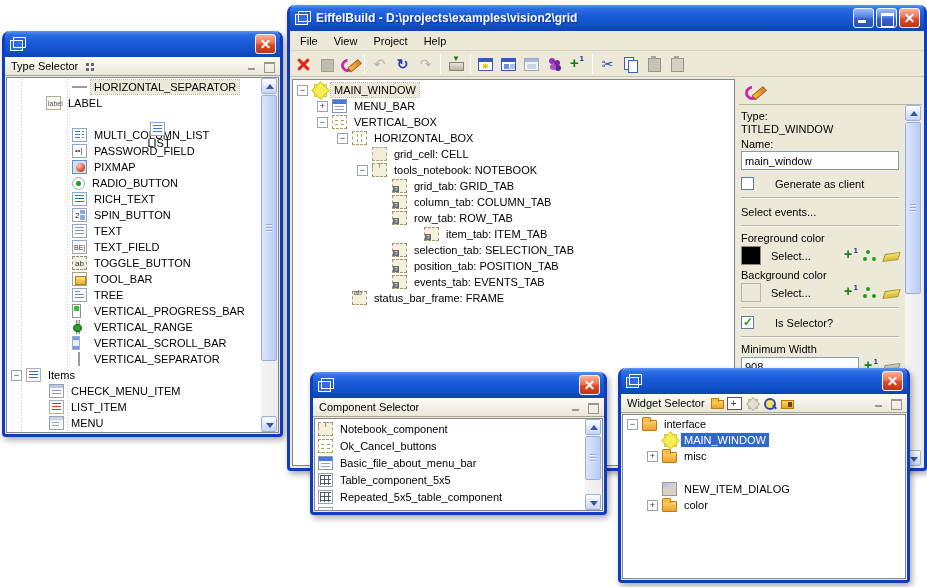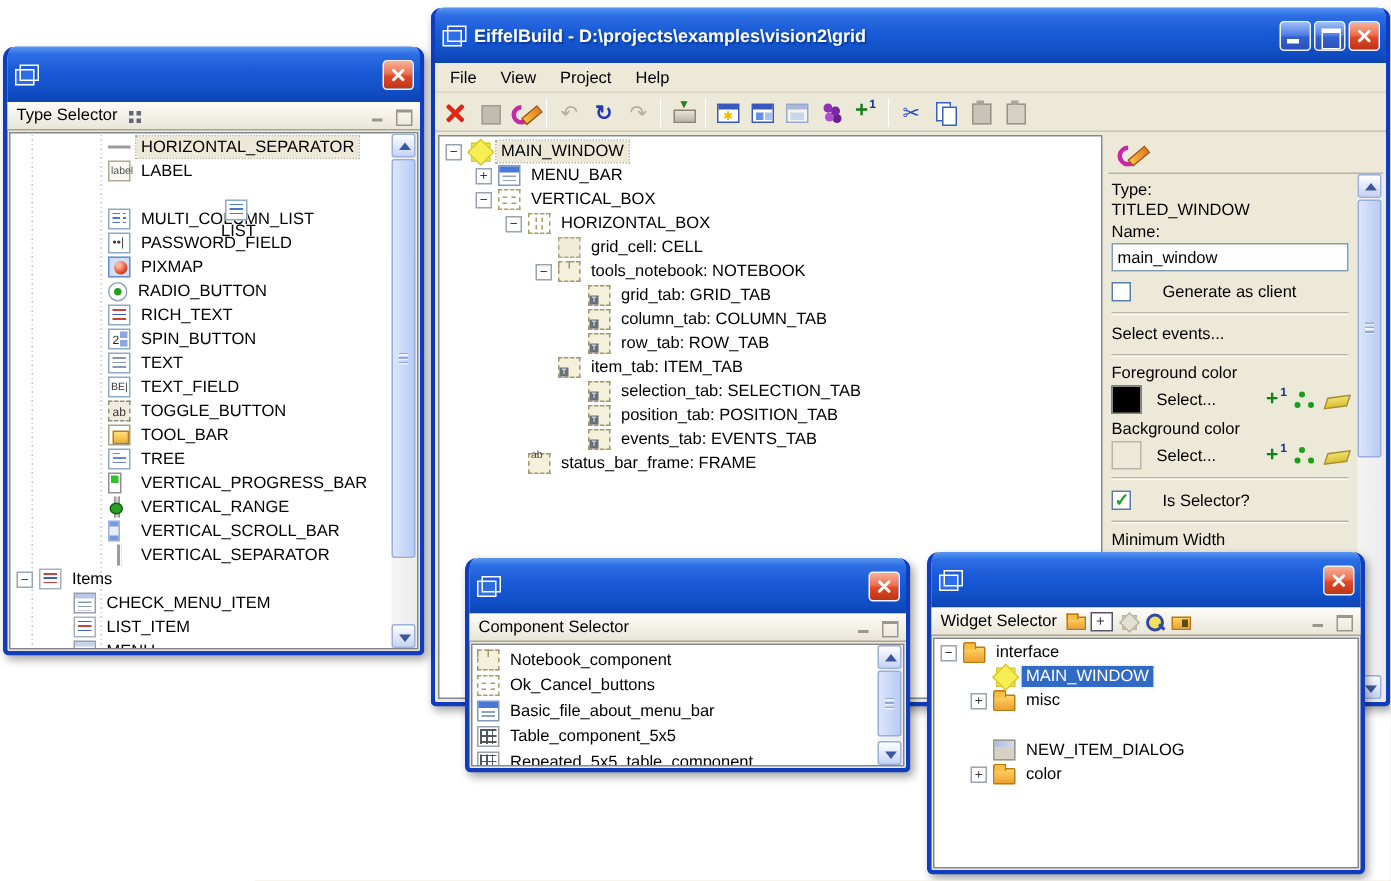--- a/index.html
+++ b/index.html
@@ -1,21 +1,21 @@
 <!DOCTYPE html>
 <html><head>
 <meta charset="utf-8">
 <style>
 *{box-sizing:border-box;margin:0;padding:0}
 html,body{width:927px;height:587px;overflow:hidden}
 body{position:relative;background:#fff;font-family:"Liberation Sans",sans-serif;font-size:11px;color:#000}
 
 
 .win{position:absolute;border:3px solid #0f3dbd;border-top:none;border-radius:8px 8px 4px 4px;background:#ece9d8;box-shadow:2px 3px 6px rgba(0,0,0,.35);display:flex;flex-direction:column}
-.titlebar{height:37px;flex:none;display:flex;align-items:center;padding:0 4px 0 5px;border-radius:6px 6px 0 0;
+.titlebar{height:26px;flex:none;display:flex;align-items:center;padding:0 4px 0 5px;border-radius:6px 6px 0 0;
  background:linear-gradient(180deg,#5a96f2 0%,#2e6ee4 14%,#1a5bd8 42%,#1353cc 70%,#0c44b4 100%)}
 .titletext{color:#fff;font-weight:bold;font-size:12px;margin-left:5px;text-shadow:1px 1px 1px #0a3a9a;white-space:nowrap;overflow:hidden;flex:1}
 .wicon{position:relative;width:16px;height:14px;flex:none}
 .wicon::before{content:"";position:absolute;left:0;bottom:0;width:11px;height:9px;border:1px solid #fff;background:#2e6ee4}
 .wicon::after{content:"";position:absolute;right:0;top:0;width:11px;height:9px;border:1px solid #fff}
 .wbtns{display:flex;gap:2px;margin-left:4px}
 .wbtn{width:21px;height:20px;border-radius:3px;border:1px solid #eef4ff;position:relative;flex:none;
  background:linear-gradient(180deg,#9cbcf8 0%,#5280e8 45%,#3560cc 55%,#2850b8 100%)}
 .wbtn.close{background:linear-gradient(180deg,#f8b098 0%,#ee7050 45%,#df4a28 55%,#bd3514 100%)}
 .wbtn.min::after{content:"";position:absolute;left:4px;bottom:4px;width:8px;height:3px;background:#fff}
@@ -327,21 +327,21 @@
         <div class="trow" style="padding-left: 84px;">
           <span class="expander empty"></span>
           <span class="ic ic-tab"></span>
           <span class="tlabel">column_tab: COLUMN_TAB</span>
         </div>
         <div class="trow" style="padding-left: 84px;">
           <span class="expander empty"></span>
           <span class="ic ic-tab"></span>
           <span class="tlabel">row_tab: ROW_TAB</span>
         </div>
-        <div class="trow" style="padding-left: 64px; text-align: right;">
+        <div class="trow" style="padding-left: 116px; text-align: right;">
           <span class="expander empty"></span>
           <span class="ic ic-tab"></span>
           <span class="tlabel">item_tab: ITEM_TAB</span>
         </div>
         <div class="trow" style="padding-left: 84px;">
           <span class="expander empty"></span>
           <span class="ic ic-tab"></span>
           <span class="tlabel">selection_tab: SELECTION_TAB</span>
         </div>
         <div class="trow" style="padding-left: 84px;">
@@ -434,21 +434,21 @@
       <span class="phbtn max"></span>
     </span>
   </div>
   <div class="content">
     <div class="guides-type" id="typetree" style="position:absolute;left:0;top:1px;right:17px;bottom:0;overflow:hidden">
         <div class="trow" style="padding-left: 50px;">
           <span class="expander empty"></span>
           <span class="ic ic-hsep"></span>
           <span class="tlabel sel-tan">HORIZONTAL_SEPARATOR</span>
         </div>
-        <div class="trow" style="padding-left: 50px;">
+        <div class="trow" style="padding-left: 24px;">
           <span class="expander empty"></span>
           <span class="ic ic-label"></span>
           <span class="tlabel">LABEL</span>
         </div>
         <div class="trow" style="padding-left: 50px; flex-direction: column;">
           <span class="expander empty"></span>
           <span class="ic ic-list"></span>
           <span class="tlabel">LIST</span>
         </div>
         <div class="trow" style="padding-left: 50px;">

